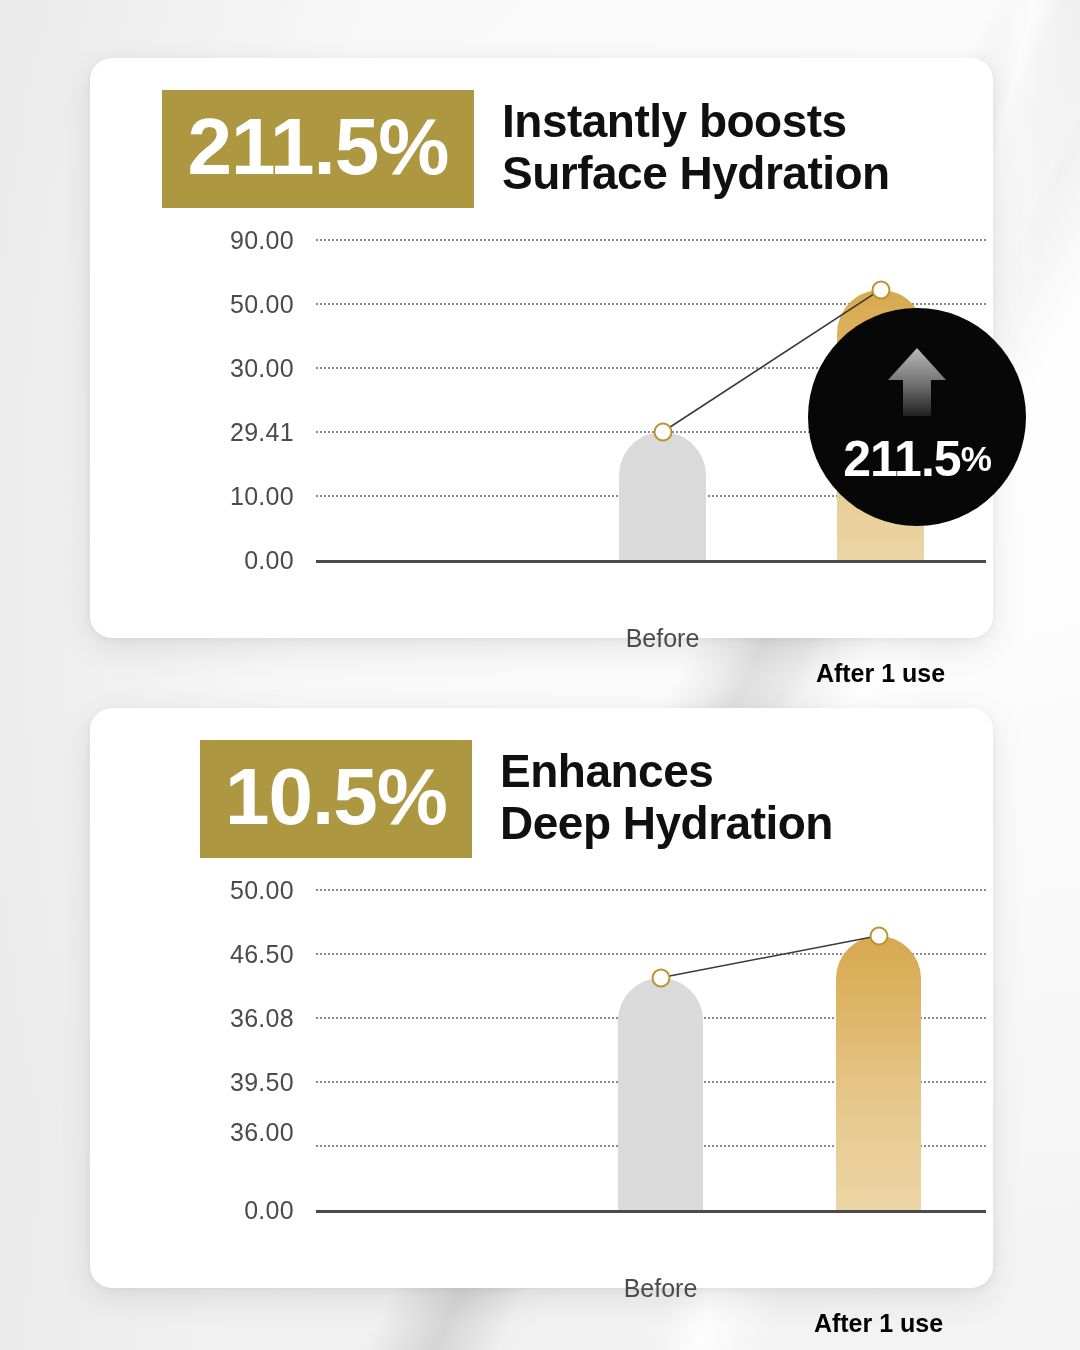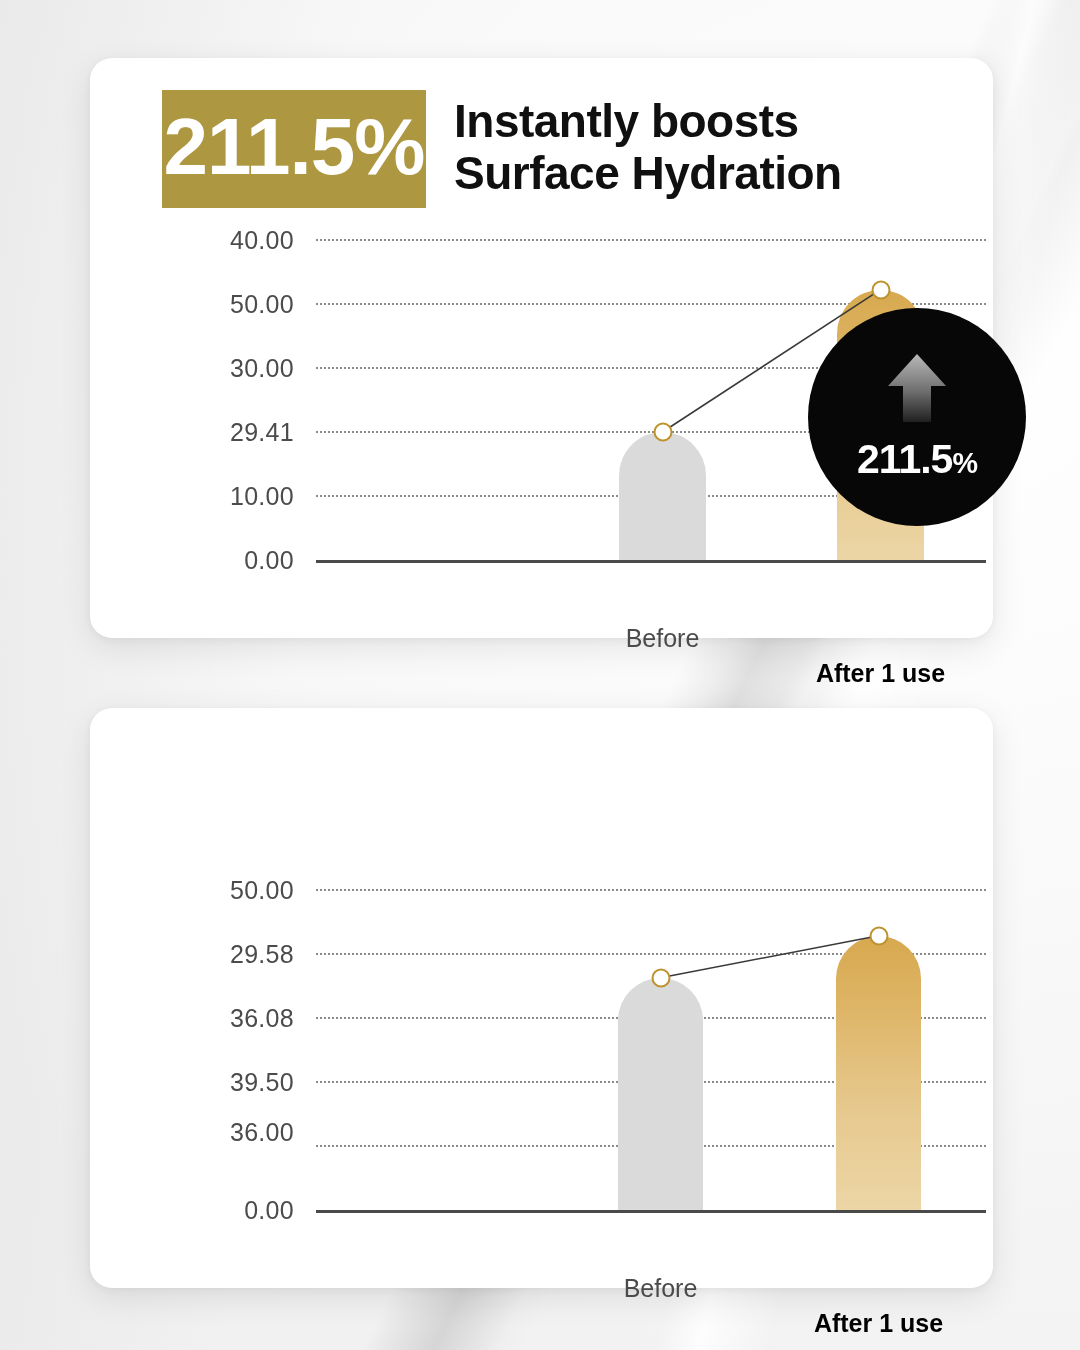--- a/index.html
+++ b/index.html
@@ -47,21 +47,21 @@
     box-sizing:border-box;
   }
   .head-title{
     color:#101010;font-weight:700;
     line-height:1.12;
     letter-spacing:-.5px;
     white-space:pre-line;
   }
 
   #head-1{left:72px;top:32px;}
-  #head-1 .pct-badge{width:264px;height:118px;font-size:80px;padding-bottom:4px;}
+  #head-1 .pct-badge{width:312px;height:118px;font-size:80px;padding-bottom:4px;}
   #head-1 .head-title{font-size:46px;margin-left:28px;margin-top:6px;}
 
   #head-2{left:110px;top:32px;}
   #head-2 .pct-badge{width:272px;height:118px;font-size:80px;padding-bottom:4px;}
   #head-2 .head-title{font-size:46px;margin-left:28px;margin-top:6px;}
 
   
   .plot{position:absolute;}
   #plot-1{left:86px;top:170px;width:810px;height:400px;}
   #plot-2{left:86px;top:170px;width:810px;height:400px;}
@@ -106,39 +106,39 @@
     position:absolute;border-radius:50%;background:#070707;
     display:flex;flex-direction:column;align-items:center;justify-content:center;
     z-index:9;
   }
   #circ-1{left:718px;top:250px;width:218px;height:218px;}
   .circ .arrow{display:block;}
   .circ .circ-txt{
     color:#ffffff;font-weight:700;letter-spacing:-1px;
     display:flex;align-items:baseline;
   }
-  #circ-1 .circ-txt{font-size:41px;margin-top:12px;}
+  #circ-1 .circ-txt{font-size:50px;margin-top:12px;align-items:center;}
   .circ .circ-sym{font-size:.70em;font-weight:700;}
 </style>
 </head>
 <body>
 
 <div id="backdrop"></div>
 
 <div class="card" id="card-1">
 
   <div class="head" id="head-1">
     <div class="pct-badge">211.5%</div>
     <div class="head-title">Instantly boosts
 Surface Hydration</div>
   </div>
 
   <div class="plot" id="plot-1">
     <div class="ylabs">
-        <div class="ylab" style="top: 12px;">40.00</div>
+        <div class="ylab" style="top: 12px;">90.00</div>
         <div class="ylab" style="top: 76px;">50.00</div>
         <div class="ylab" style="top: 140px;">30.00</div>
         <div class="ylab" style="top: 204px;">29.41</div>
         <div class="ylab" style="top: 268px; margin-left: 12px;">10.00</div>
         <div class="ylab" style="top: 332px;">0.00</div>
       </div>
     <div class="grid-area">
         <div class="gridline" style="top: 12px;"></div>
         <div class="gridline" style="top: 76px;"></div>
         <div class="gridline" style="top: 140px;"></div>
@@ -170,25 +170,30 @@
     </svg>
     <div class="circ-txt">
       <span>211.5</span>
         <span class="circ-sym">%</span>
     </div>
   </div>
 </div>
 
 <div class="card" id="card-2">
 
+  <div class="head" id="head-2">
+    <div class="pct-badge">10.5%</div>
+    <div class="head-title">Enhances
+Deep Hydration</div>
+  </div>
 
   <div class="plot" id="plot-2">
     <div class="ylabs">
         <div class="ylab" style="top: 12px;">50.00</div>
-        <div class="ylab" style="top: 76px;">29.58</div>
+        <div class="ylab" style="top: 76px;">46.50</div>
         <div class="ylab" style="top: 140px;">36.08</div>
         <div class="ylab" style="top: 204px;">39.50</div>
         <div class="ylab" style="top: 254px;">36.00</div>
         <div class="ylab" style="top: 332px;">0.00</div>
       </div>
     <div class="grid-area">
         <div class="gridline" style="top: 12px;"></div>
         <div class="gridline" style="top: 76px;"></div>
         <div class="gridline" style="top: 140px;"></div>
         <div class="gridline" style="top: 204px;"></div>

